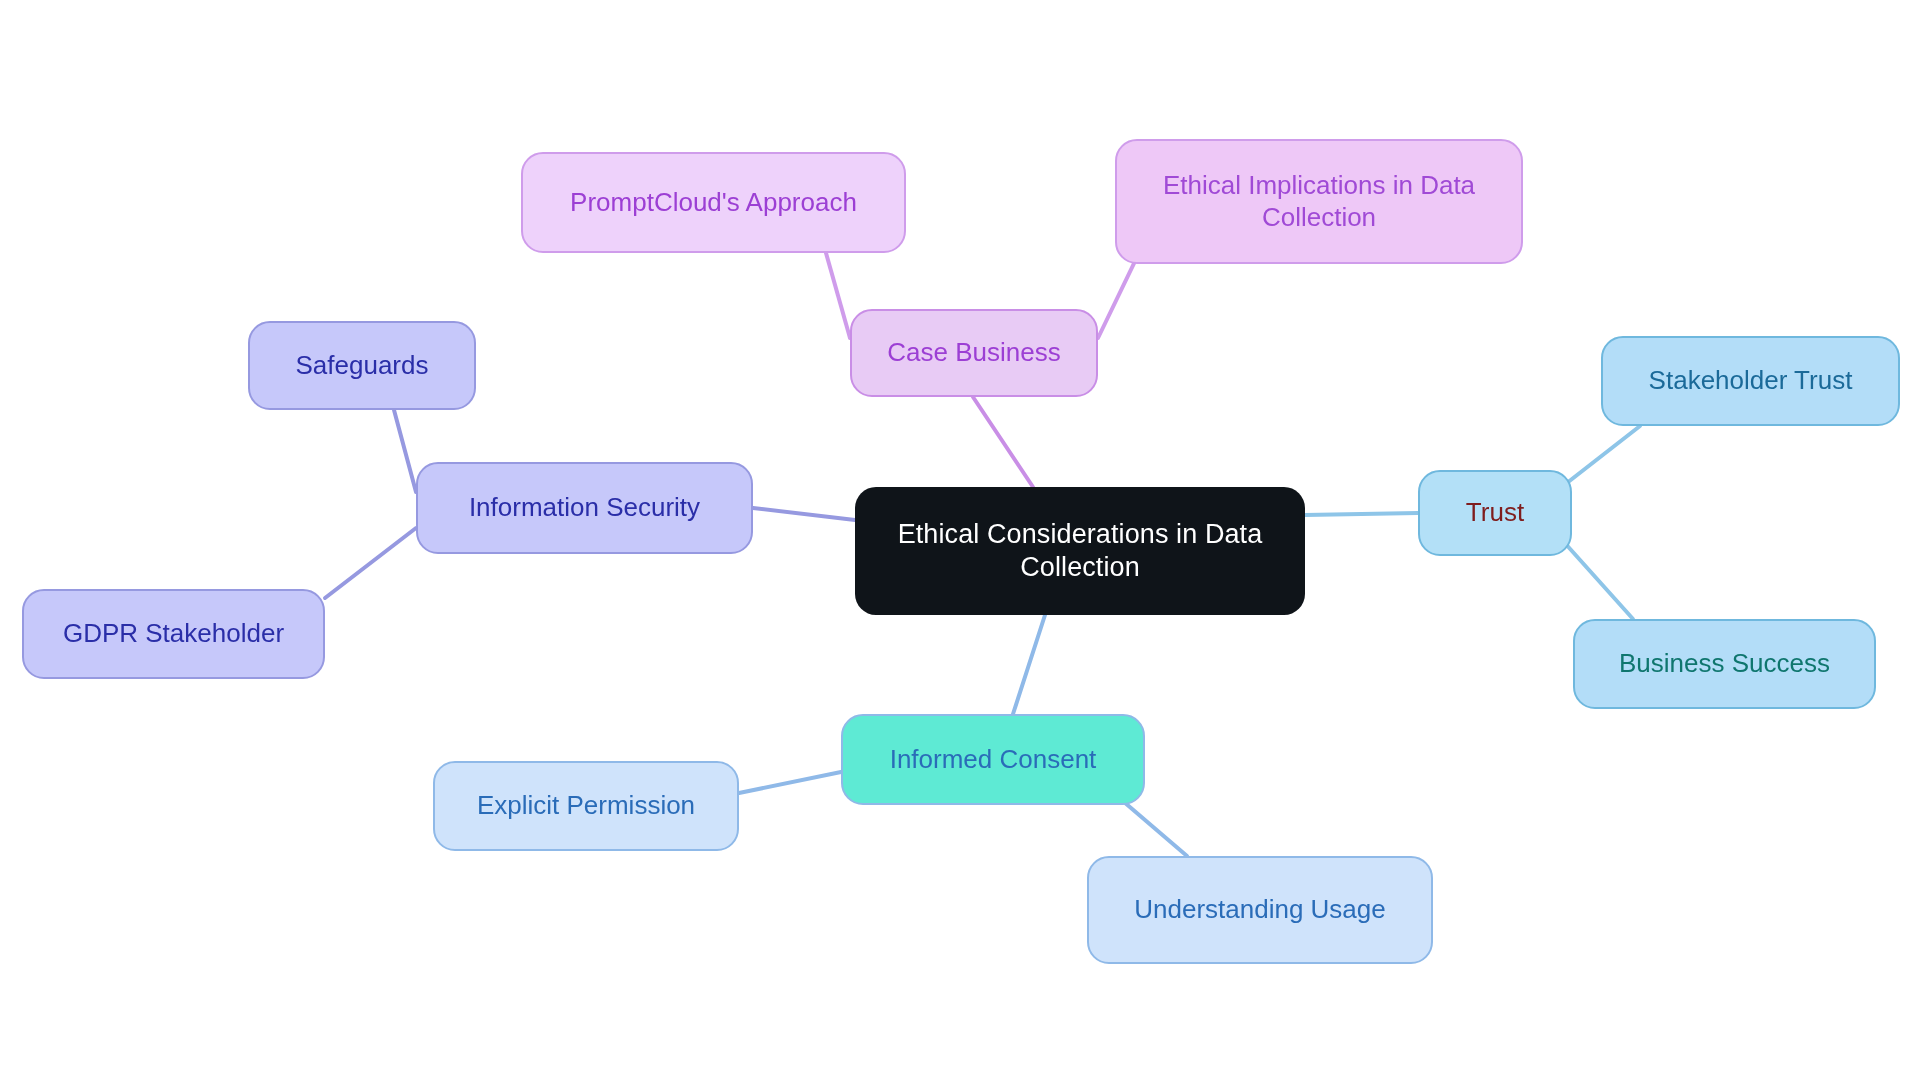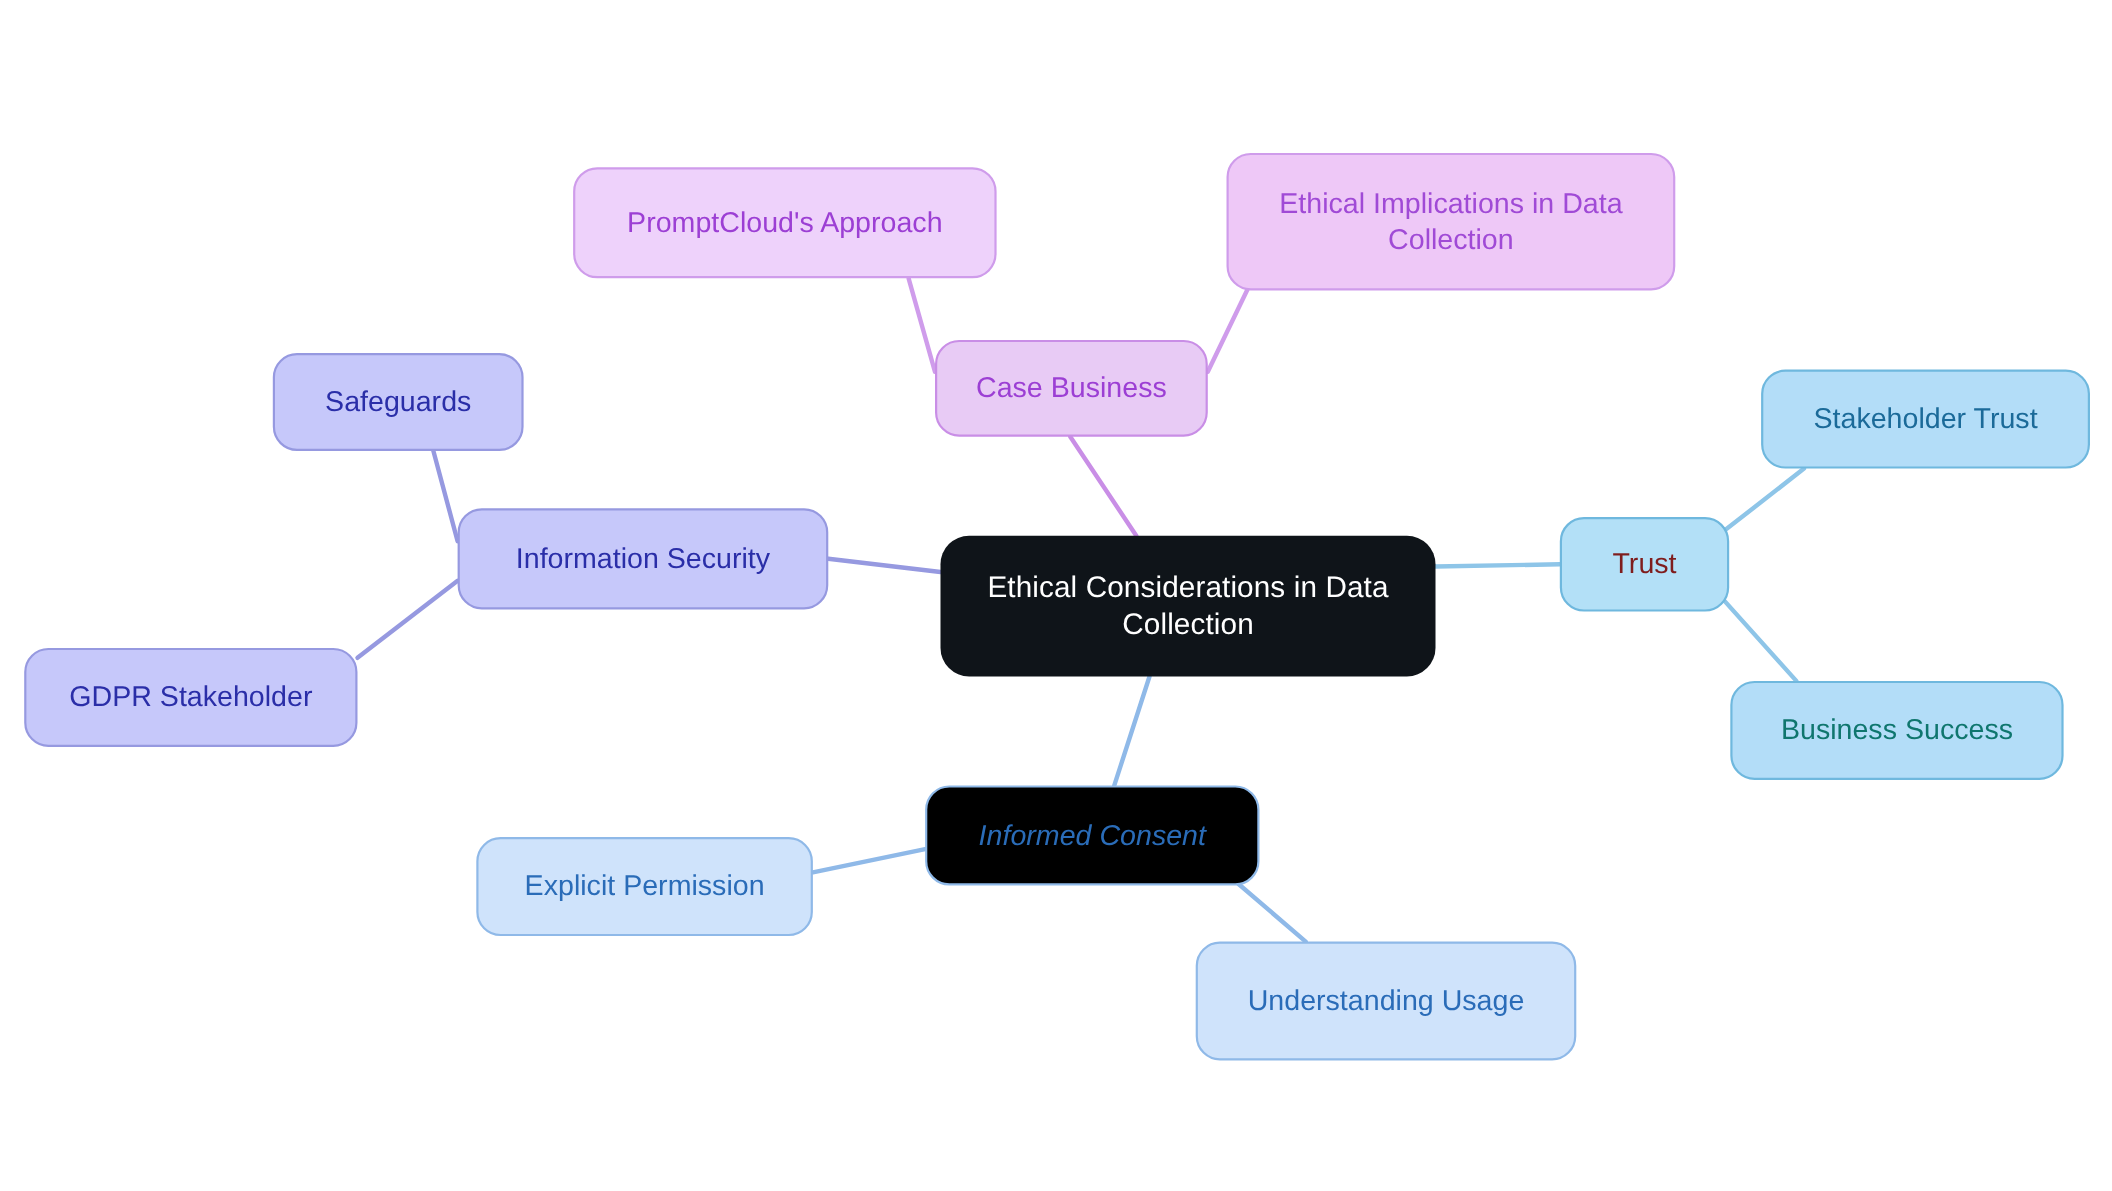--- a/index.html
+++ b/index.html
@@ -65,26 +65,26 @@
       <line x1="855" y1="520" x2="753" y2="508" stroke="#9699e0" stroke-width="4" stroke-linecap="round"></line>
       <line x1="416" y1="492" x2="394" y2="410" stroke="#9699e0" stroke-width="4" stroke-linecap="round"></line>
       <line x1="416" y1="528" x2="325" y2="598" stroke="#9699e0" stroke-width="4" stroke-linecap="round"></line>
       <line x1="1305" y1="515" x2="1418" y2="513" stroke="#8ec5e8" stroke-width="4" stroke-linecap="round"></line>
       <line x1="1563" y1="486" x2="1640" y2="426" stroke="#8ec5e8" stroke-width="4" stroke-linecap="round"></line>
       <line x1="1563" y1="541" x2="1633" y2="619" stroke="#8ec5e8" stroke-width="4" stroke-linecap="round"></line>
       <line x1="1045" y1="615" x2="1013" y2="714" stroke="#8fb9e8" stroke-width="4" stroke-linecap="round"></line>
       <line x1="841" y1="772" x2="739" y2="793" stroke="#8fb9e8" stroke-width="4" stroke-linecap="round"></line>
       <line x1="1110" y1="790" x2="1187" y2="856" stroke="#8fb9e8" stroke-width="4" stroke-linecap="round"></line>
     </svg>
-<div class="node node-root" style="left: 855px; top: 487px; width: 450px; height: 128px; background: rgb(15, 20, 25); color: rgb(255, 255, 255); border-color: rgb(15, 20, 25);">Ethical Considerations in Data Collection</div>
+<div class="node node-root" style="left: 855px; top: 487px; width: 450px; height: 128px; background: rgb(15, 20, 25); color: rgb(255, 255, 255); border-color: rgb(15, 20, 25); border-radius: 21px;">Ethical Considerations in Data Collection</div>
     <div class="node node-branch" style="left: 850px; top: 309px; width: 248px; height: 88px; background: rgb(232, 203, 245); color: rgb(156, 63, 212); border-color: rgb(201, 142, 230);">Case Business</div>
     <div class="node node-leaf" style="left: 521px; top: 152px; width: 385px; height: 101px; background: rgb(238, 210, 251); color: rgb(156, 63, 212); border-color: rgb(207, 156, 235);">PromptCloud's Approach</div>
     <div class="node node-branch" style="left: 416px; top: 462px; width: 337px; height: 92px; background: rgb(198, 200, 250); color: rgb(42, 46, 168); border-color: rgb(150, 153, 224);">Information Security</div>
     <div class="node node-leaf" style="left: 1115px; top: 139px; width: 408px; height: 125px; background: rgb(238, 200, 247); color: rgb(160, 74, 214); border-color: rgb(207, 156, 235);">Ethical Implications in Data Collection</div>
     <div class="node node-leaf" style="left: 207px; top: 321px; width: 228px; height: 89px; background: rgb(198, 200, 250); color: rgb(42, 46, 168); border-color: rgb(150, 153, 224); margin-left: 41px;">Safeguards</div>
     <div class="node node-leaf" style="left: 22px; top: 589px; width: 303px; height: 90px; background: rgb(198, 200, 250); color: rgb(42, 46, 168); border-color: rgb(150, 153, 224);">GDPR Stakeholder</div>
     <div class="node node-branch" style="left: 1418px; top: 470px; width: 154px; height: 86px; background: rgb(179, 224, 247); color: #7f1d1d; border-color: rgb(111, 184, 222);">Trust</div>
     <div class="node node-leaf" style="left: 1601px; top: 336px; width: 299px; height: 90px; background: rgb(179, 221, 248); color: rgb(27, 106, 153); border-color: rgb(111, 184, 222);">Stakeholder Trust</div>
     <div class="node node-leaf" style="left: 1573px; top: 619px; width: 303px; height: 90px; background: rgb(179, 221, 248); color: #0f766e; border-color: rgb(111, 184, 222);">Business Success</div>
-    <div class="node node-branch" style="left: 841px; top: 714px; width: 304px; height: 91px; background: #000000; color: rgb(42, 108, 184); border-color: rgb(143, 185, 232); font-style: italic;">Informed Consent</div>
+    <div class="node node-branch" style="left: 841px; top: 714px; width: 304px; height: 91px; background: #5eead4; color: rgb(42, 108, 184); border-color: rgb(143, 185, 232);">Informed Consent</div>
     <div class="node node-leaf" style="left: 433px; top: 761px; width: 306px; height: 90px; background: rgb(207, 227, 251); color: rgb(42, 108, 184); border-color: rgb(143, 185, 232);">Explicit Permission</div>
     <div class="node node-leaf" style="left: 1087px; top: 856px; width: 346px; height: 108px; background: rgb(207, 227, 251); color: rgb(42, 108, 184); border-color: rgb(143, 185, 232);">Understanding Usage</div>
   </div>
 
 </body></html>

